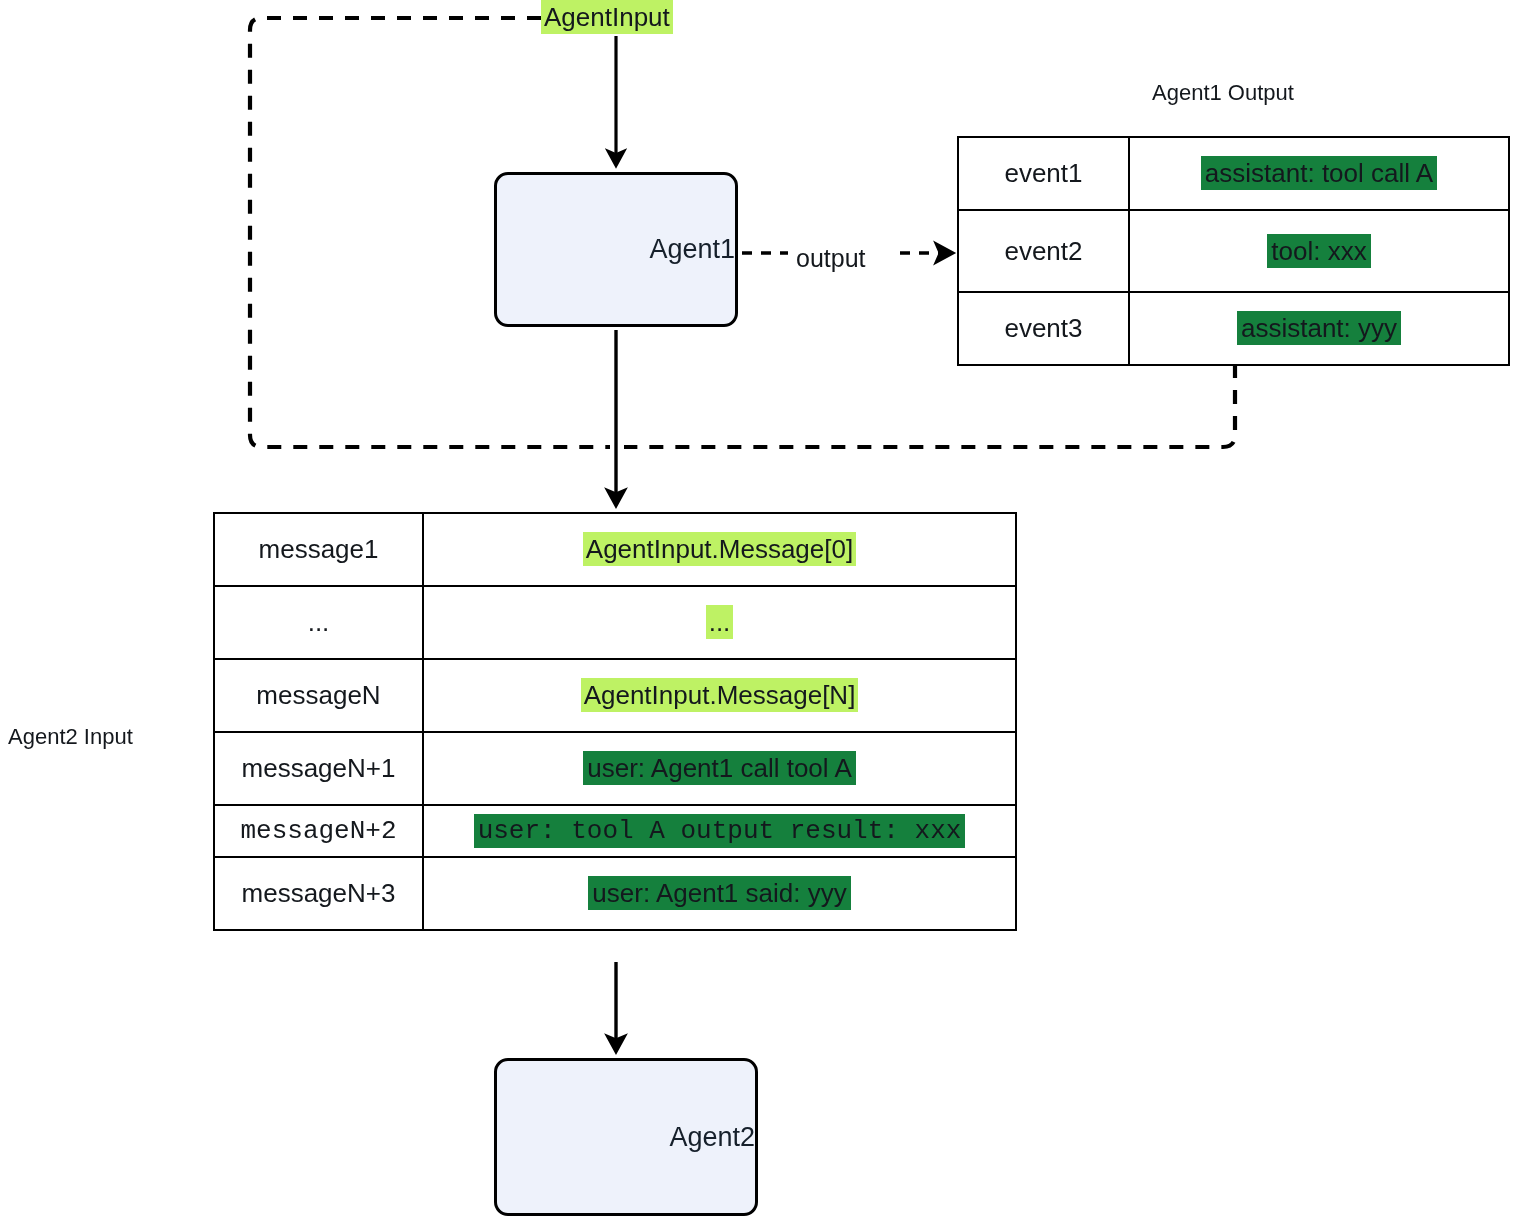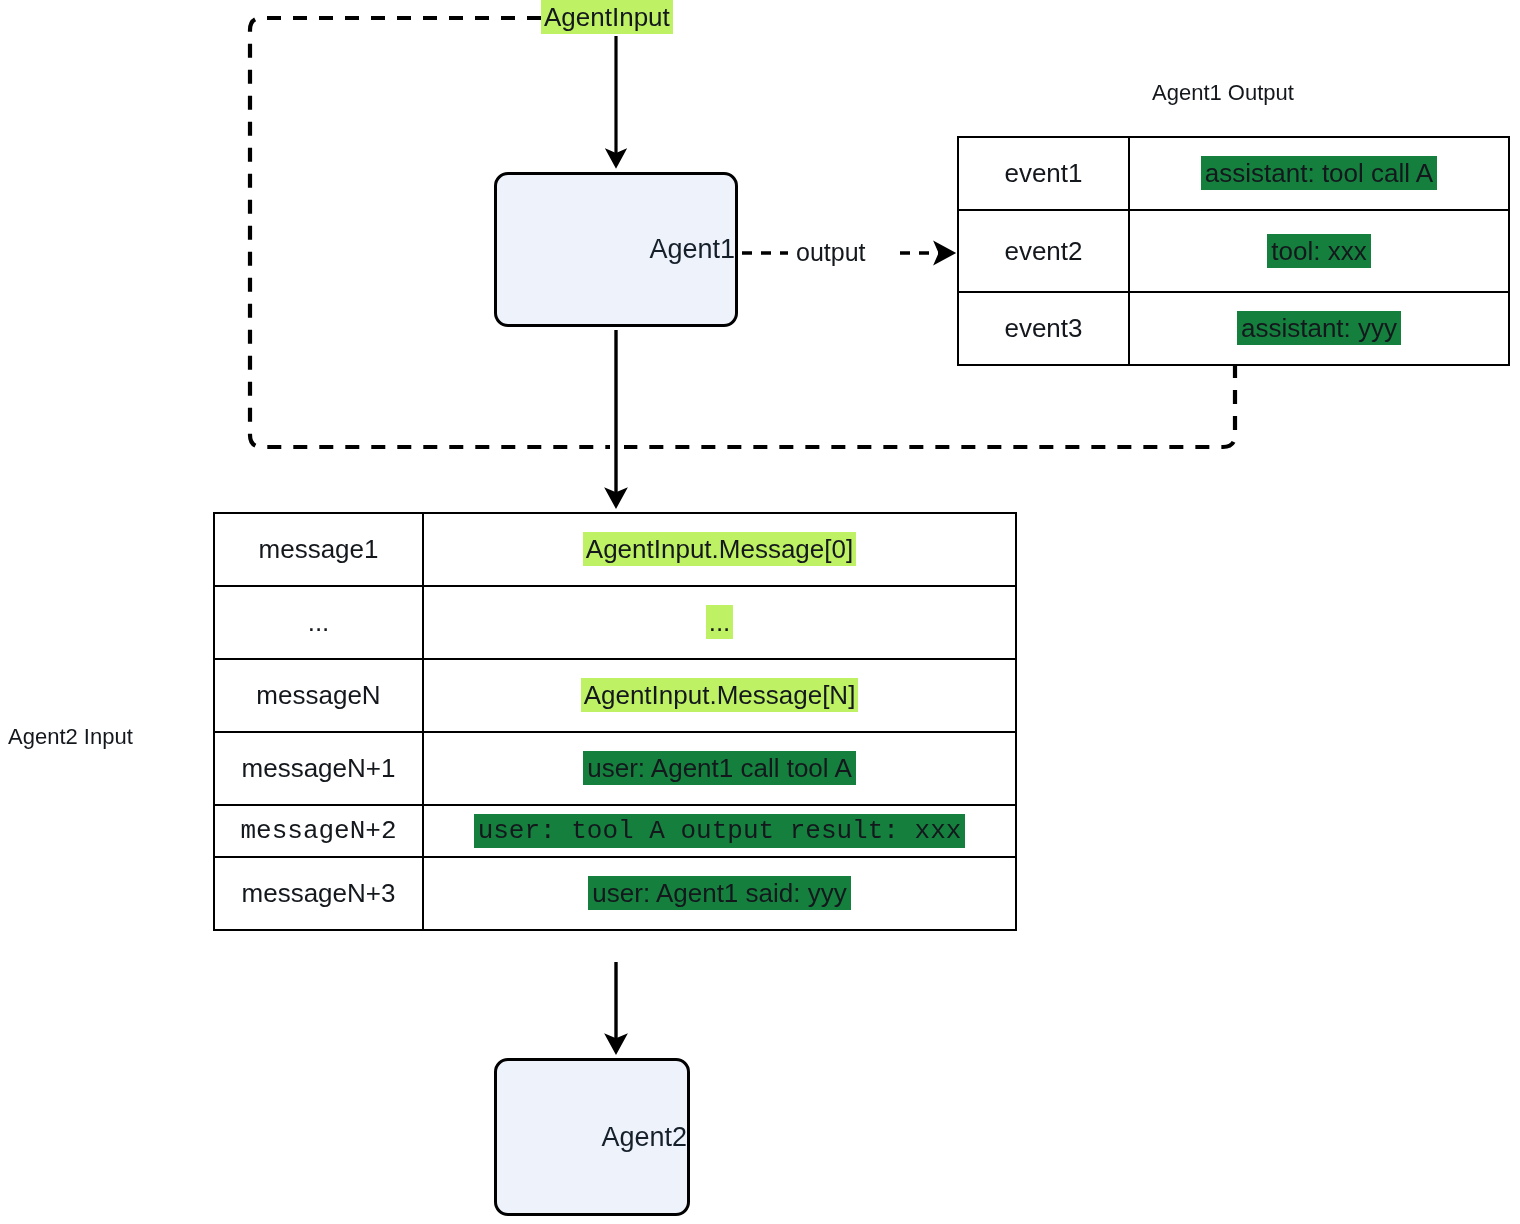--- a/index.html
+++ b/index.html
@@ -120,27 +120,27 @@
 
     <path d="M 1235 364 L 1235 435 Q 1235 447 1223 447 L 624 447" stroke="#000000" stroke-width="4.2" fill="none" stroke-dasharray="14 12" stroke-linecap="butt"></path>
 
     <path d="M 616 962 L 616 1051" stroke="#000000" stroke-width="3.4" fill="none" marker-end="url(#arrow-solid)"></path>
   </svg>
 
   <div class="free-label" style="left: 541px; top: 2px;">
     <span class="hl-pink">AgentInput</span>
   </div>
 
-  <div class="edge-label" style="left: 790px; top: 238px;">output</div>
+  <div class="edge-label" style="left: 790px; top: 244px;">output</div>
 
   <div class="agent-node" style="left: 494px; top: 172px; width: 244px; height: 155px;">
     <span>Agent1</span>
   </div>
 
-  <div class="agent-node" style="left: 494px; top: 1058px; width: 196px; height: 158px;">
+  <div class="agent-node" style="left: 494px; top: 1058px; width: 264px; height: 158px;">
     <span>Agent2</span>
   </div>
 
   <div class="table-caption" style="left: 1152px; top: 80px;">Agent1 Output</div>
 
   <table class="grid-table" style="left: 957px; top: 136px; width: 551px;">
     <colgroup>
       <col style="width: 171px;">
       <col style="width: 380px;">
     </colgroup>

